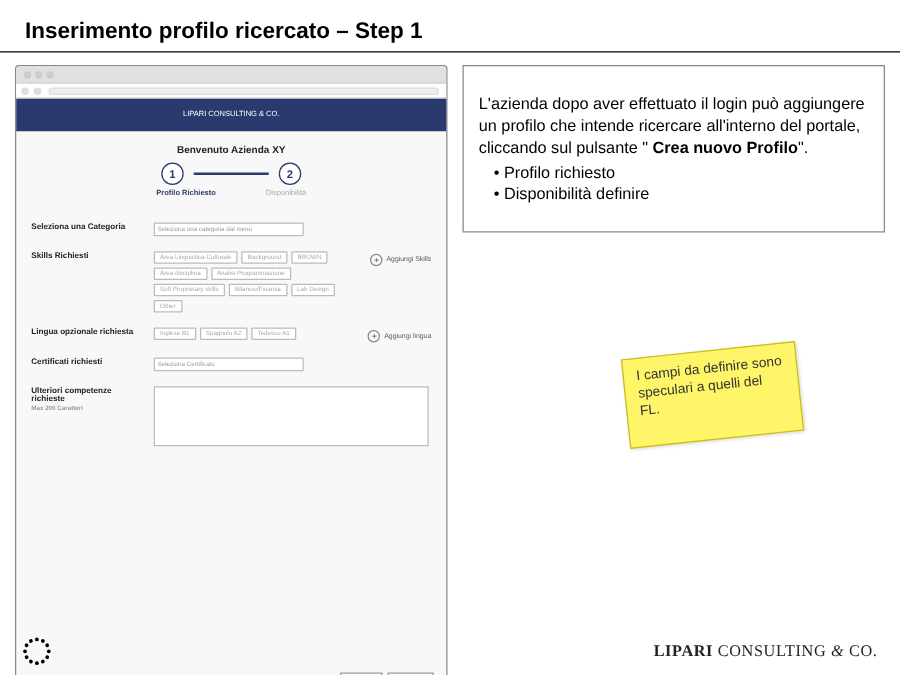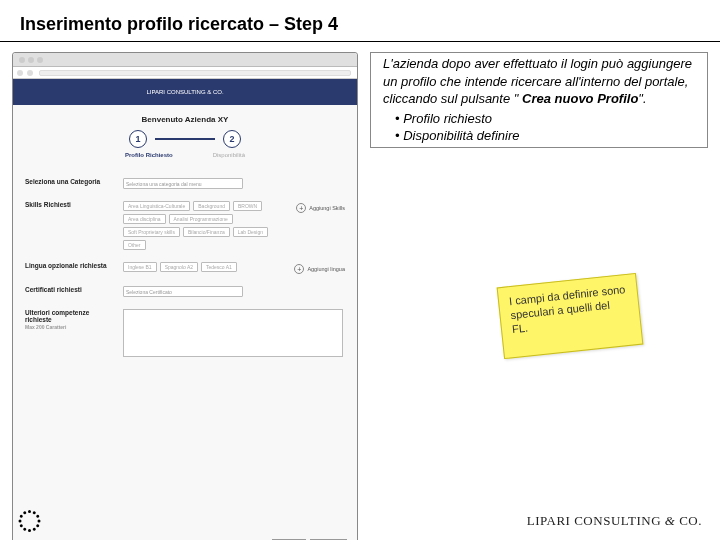--- a/index.html
+++ b/index.html
@@ -35,38 +35,38 @@
   .wf-chip { border:1px solid #bbb; background:#fff; border-radius:1px; font-size:5px; padding:1px 4px; color:#aaa; }
   .wf-addbtn { display:flex; align-items:center; gap:3px; font-size:5.5px; color:#555; margin-top:2px; }
   .wf-addbtn .plus { width:10px; height:10px; border-radius:50%; border:1px solid #888; display:flex; align-items:center; justify-content:center; font-size:7px; }
   .wf-textarea { width:220px; height:48px; border:1px solid #bbb; background:#fff; }
   .wf-subtext { font-size:5px; color:#999; }
   
   .wf-footer { position:absolute; bottom:6px; right:10px; display:flex; gap:4px; }
   .wf-footbtn { border:1px solid #999; background:#fff; font-size:5.5px; padding:2px 5px; display:flex; align-items:center; gap:2px; }
   
   .right-col { flex:1; display:flex; flex-direction:column; }
-  .desc-box { border:1px solid #888; padding:2px 12px; font-size:13px; line-height:1.35;font-style:italic; }
+  .desc-box { border:1px solid #888; padding:21px 12px; font-size:13px; line-height:1.35; }
   .desc-box ul { list-style:none; margin-top:2px; }
   .desc-box li::before { content:"• "; }
   .desc-box li { padding-left:12px; }
   
   .sticky { position:absolute; top:280px; right:80px; width:140px; height:72px; background:#fff568; border:1px solid #c7bc20; transform:rotate(-6deg); padding:8px 10px; font-size:11px; line-height:1.25; color:#333; box-shadow:1px 1px 3px rgba(0,0,0,.15); }
   
   .footer { position:absolute; bottom:8px; left:0; right:0; display:flex; justify-content:space-between; align-items:center; padding:0 18px; }
   .spinner { width:22px; height:22px; position:relative; }
   .spinner span { position:absolute; width:3px; height:3px; background:#000; border-radius:50%; left:9.5px; top:0; transform-origin:1.5px 11px; }
   .brand { font-family: Georgia, 'Times New Roman', serif; font-size:13px; letter-spacing:.5px; color:#222; }
-  .brand b { font-weight:normal; }
+  .brand b { font-weight:bold; }
   .brand .amp { font-style:italic; }
 </style>
 </head>
 <body>
 
-<div class="page-title">Inserimento profilo ricercato – Step 4</div>
+<div class="page-title">Inserimento profilo ricercato – Step 1</div>
 
 <div class="content">
   <div class="wireframe">
     <div class="wf-titlebar"></div>
     <div class="wf-urlbar">
       <span class="dot"></span>
         <span class="dot"></span>
         <span class="addr"></span>
     </div>
     <div class="wf-body">

